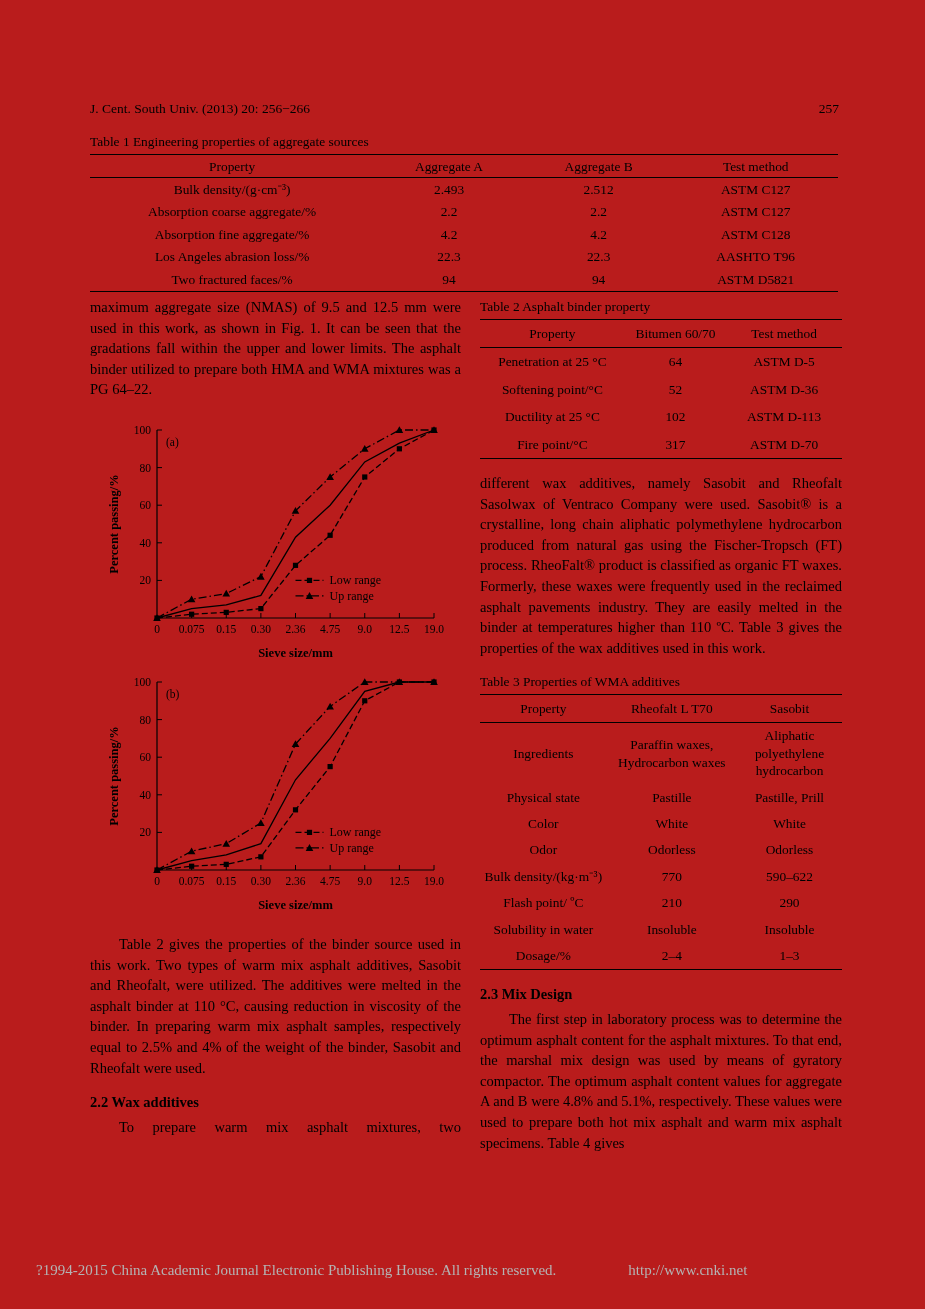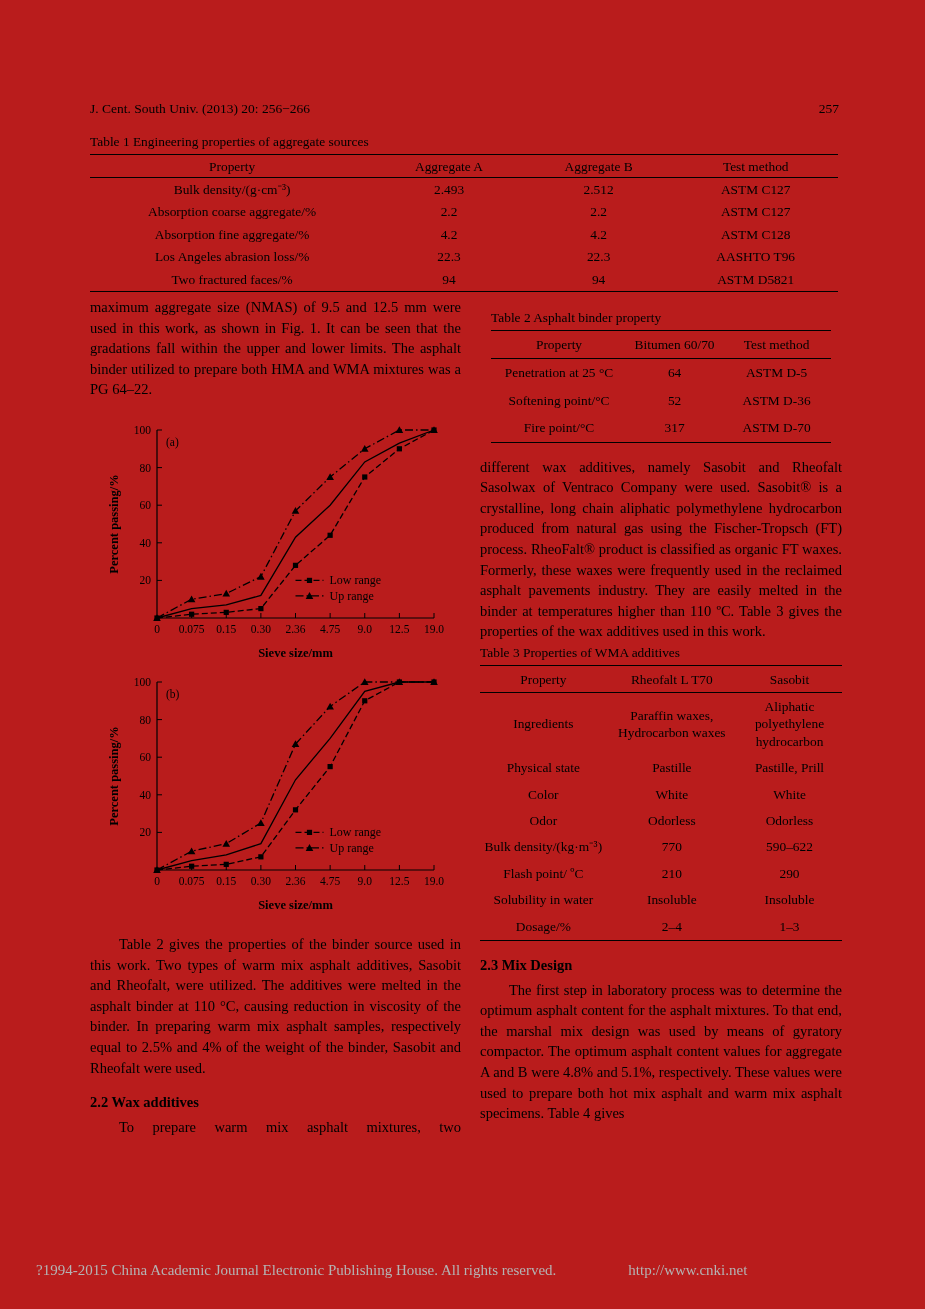--- a/index.html
+++ b/index.html
@@ -51,22 +51,22 @@
   .stretch{text-align-last:justify;}
   .sec-heading{font-size:14.5px;font-weight:bold;margin:16px 0 6px 0;}
   .figure{margin-top:18px;}
   .chart{display:block;margin:0 auto;}
   .chart text{fill:#000;}
   .chart .tick{font:11.5px "Liberation Serif", serif;}
   .chart .axis{font:bold 12.5px "Liberation Serif", serif;}
   .chart .leg{font:12px "Liberation Serif", serif;}
   .fig-caption{font-size:13.4px;line-height:19px;margin:12px 0 0 0;text-align:left;}
   .spacer-para{margin-top:18px;}
-  .t2-block{margin:11px;}
-  .t3-block{margin-top:3px;}
+  .t2-block{margin:0;}
+  .t3-block{margin-top:16px;}
   .rc-para{margin-top:14px;}
   .footer{
     position:absolute;top:1262px;left:36px;right:30px;
     font-size:15px;color:#b4b4b4;
     display:flex;align-items:baseline;
   }
   .footer .url{margin-left:72px;}
 </style>
 </head>
 <body>
@@ -273,20 +273,25 @@
               <td>Penetration at 25 °C</td>
               <td>64</td>
               <td>ASTM D-5</td>
             </tr>
             <tr>
               <td>Softening point/°C</td>
               <td>52</td>
               <td>ASTM D-36</td>
             </tr>
             <tr>
+              <td>Ductility at 25 °C</td>
+              <td>102</td>
+              <td>ASTM D-113</td>
+            </tr>
+            <tr>
               <td>Fire point/°C</td>
               <td>317</td>
               <td>ASTM D-70</td>
             </tr>
           </tbody>
         </table>
     </div>
 
     <p class="para rc-para">different wax additives, namely Sasobit and Rheofalt Sasolwax of Ventraco Company were used. Sasobit® is a crystalline, long chain aliphatic polymethylene hydrocarbon produced from natural gas using the Fischer-Tropsch (FT) process. RheoFalt® product is classified as organic FT waxes. Formerly, these waxes were frequently used in the reclaimed asphalt pavements industry. They are easily melted in the binder at temperatures higher than 110 ºC. Table 3 gives the properties of the wax additives used in this work.</p>
 

